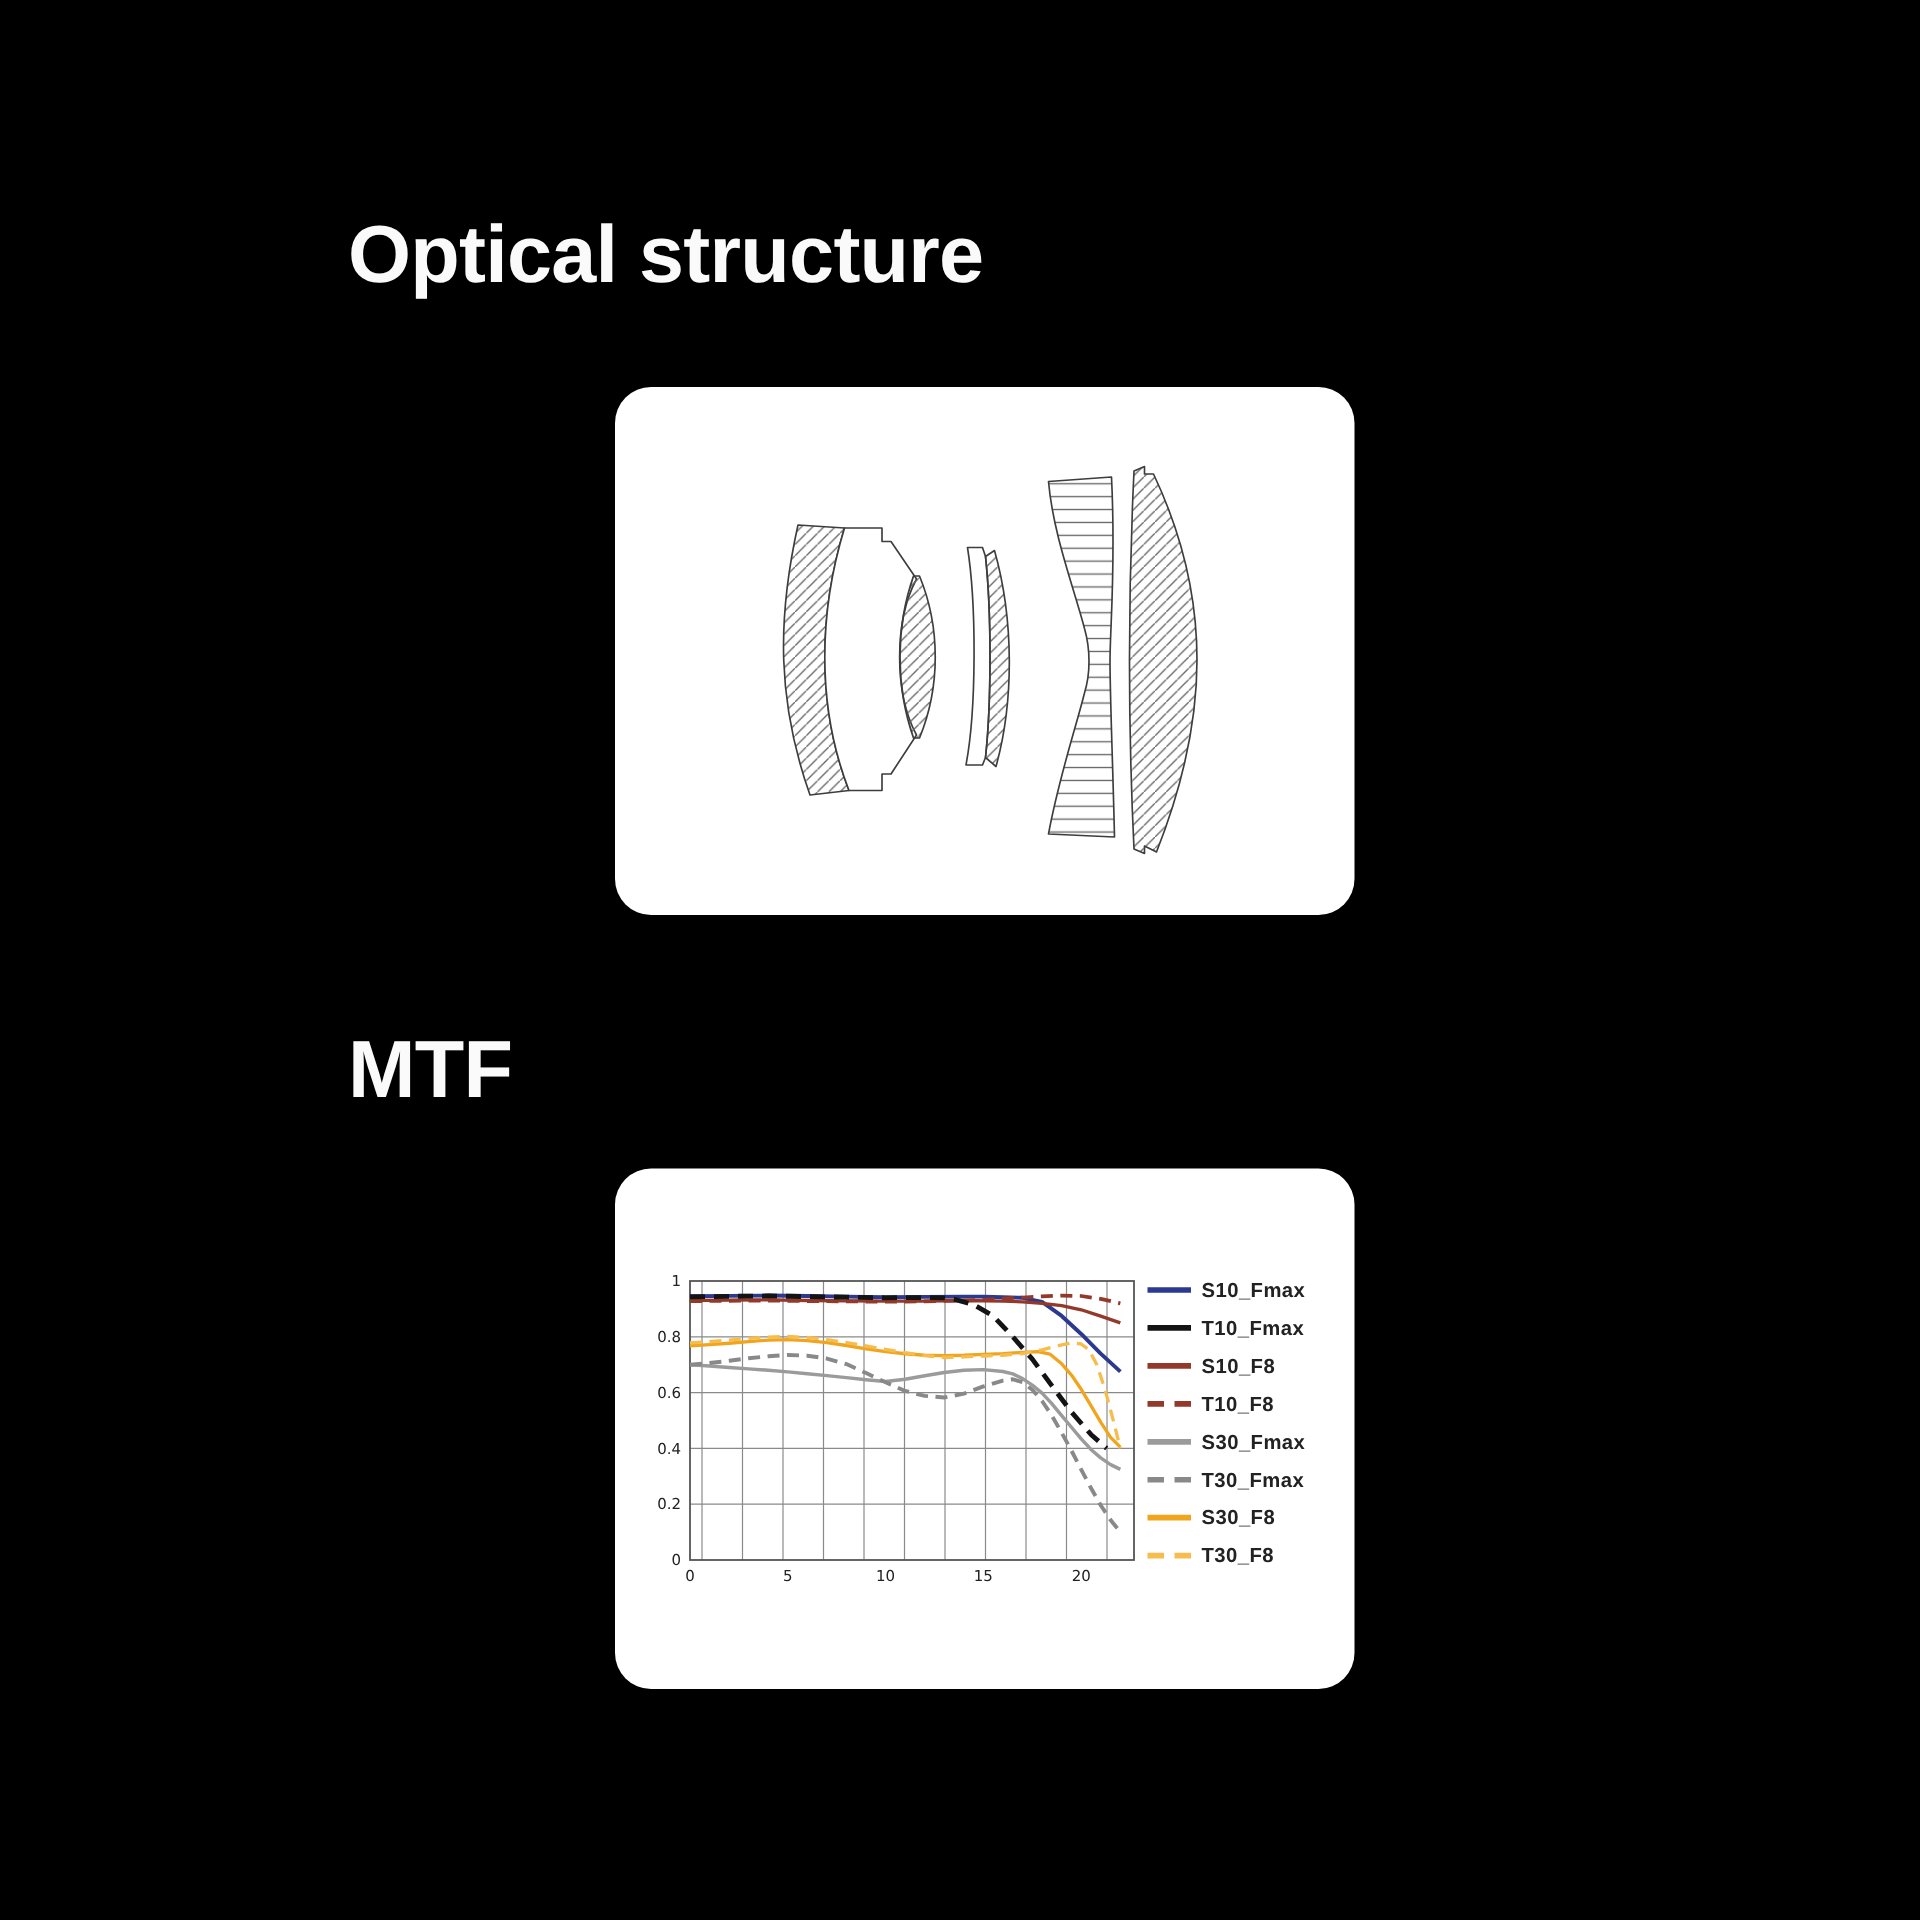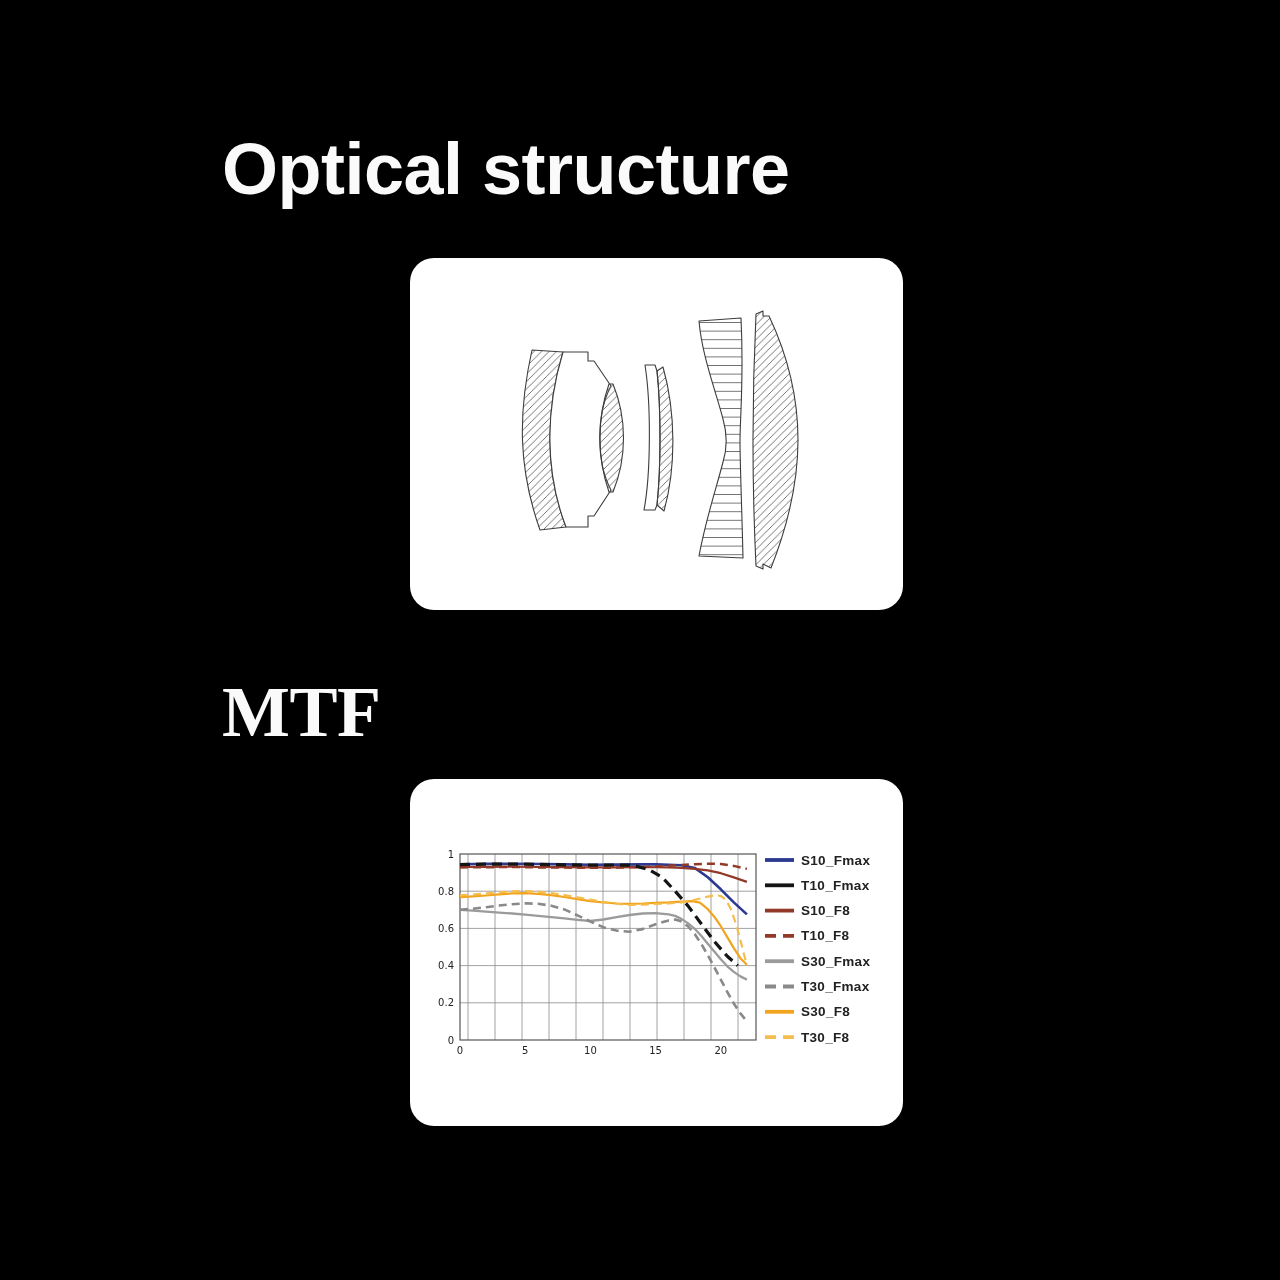--- a/index.html
+++ b/index.html
@@ -7,28 +7,28 @@
     width:1280px;height:1280px;
     background:#000;
     position:relative;
     overflow:hidden;
     font-family:"Liberation Sans", sans-serif;
   }
   .section-title{
     position:absolute;
     left:222px;
     color:#fafafa;
-    font-size:72px;
+    font-size:54px;
     font-weight:700;
     letter-spacing:-0.5px;
     line-height:1;
-    margin:0;
+    margin:10px;
   }
   #title-optical{top:133px;}
-  #title-mtf{top:676px;font-family:Liberation Serif, serif;}
+  #title-mtf{top:676px;}
   .card{
     position:absolute;
     left:410px;
     width:493px;
     background:#ffffff;
     border-radius:24px;
   }
   #card-optical{top:258px;height:352px;}
   #card-mtf{top:779px;height:347px;}
   .card svg{display:block;}

